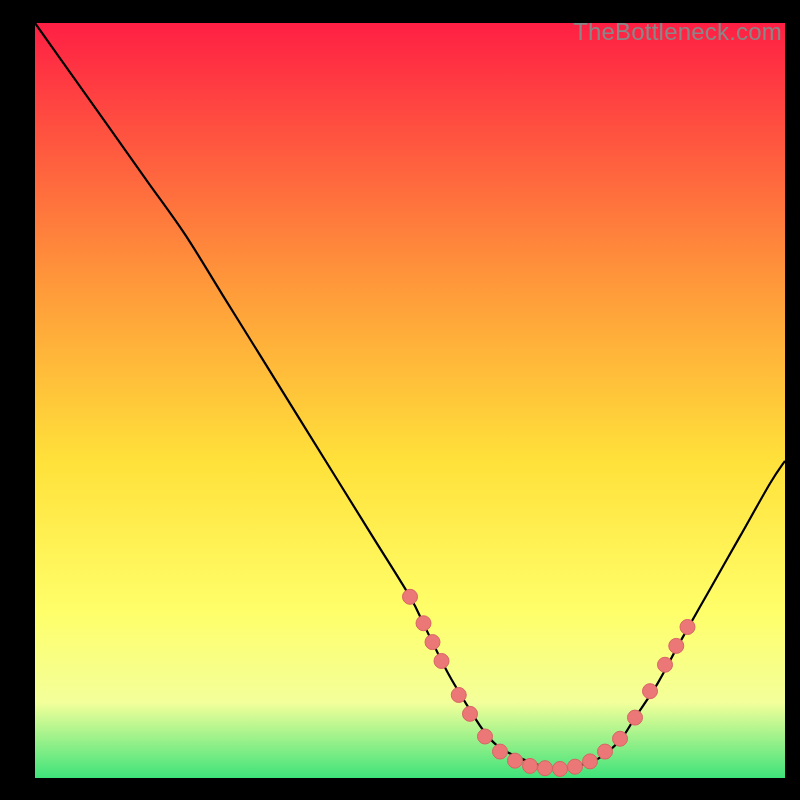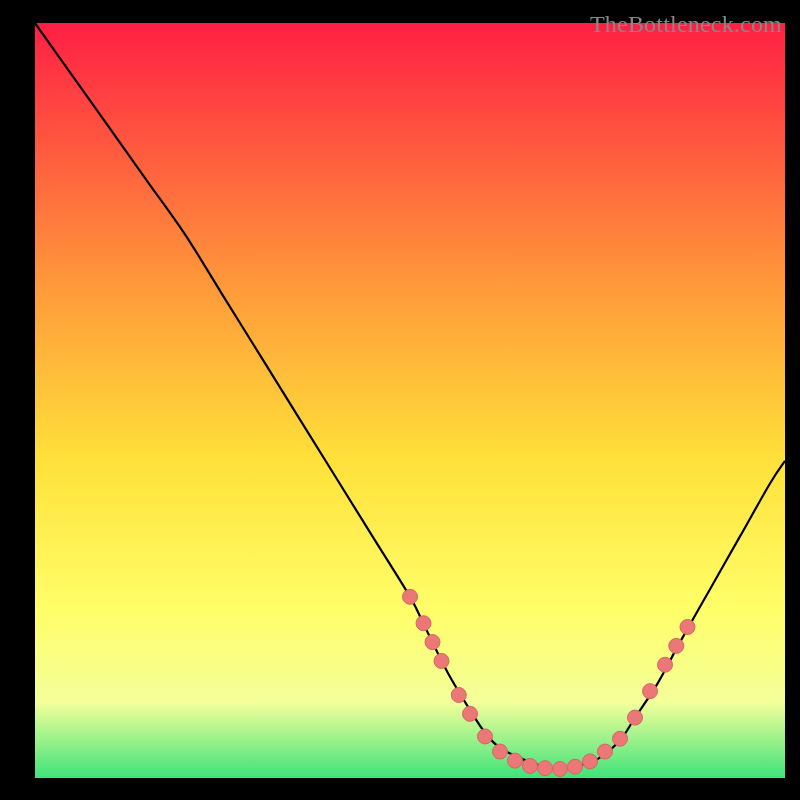--- a/index.html
+++ b/index.html
@@ -20,23 +20,23 @@
   }
   .plot-area {
     position: absolute;
     left: 0;
     top: 0;
     width: 750px;
     height: 755px;
   }
   .watermark {
     position: absolute;
-    top: 11px;
+    top: 18px;
     right: 18px;
-    font-family: Liberation Serif, serif;
+    font-family: Liberation Sans, sans-serif;
     font-size: 24px;
     color: #888888;
     letter-spacing: 0.2px;
     font-weight: 500;
   }
   svg { display: block; }
 </style>
 </head>
 <body>
 

